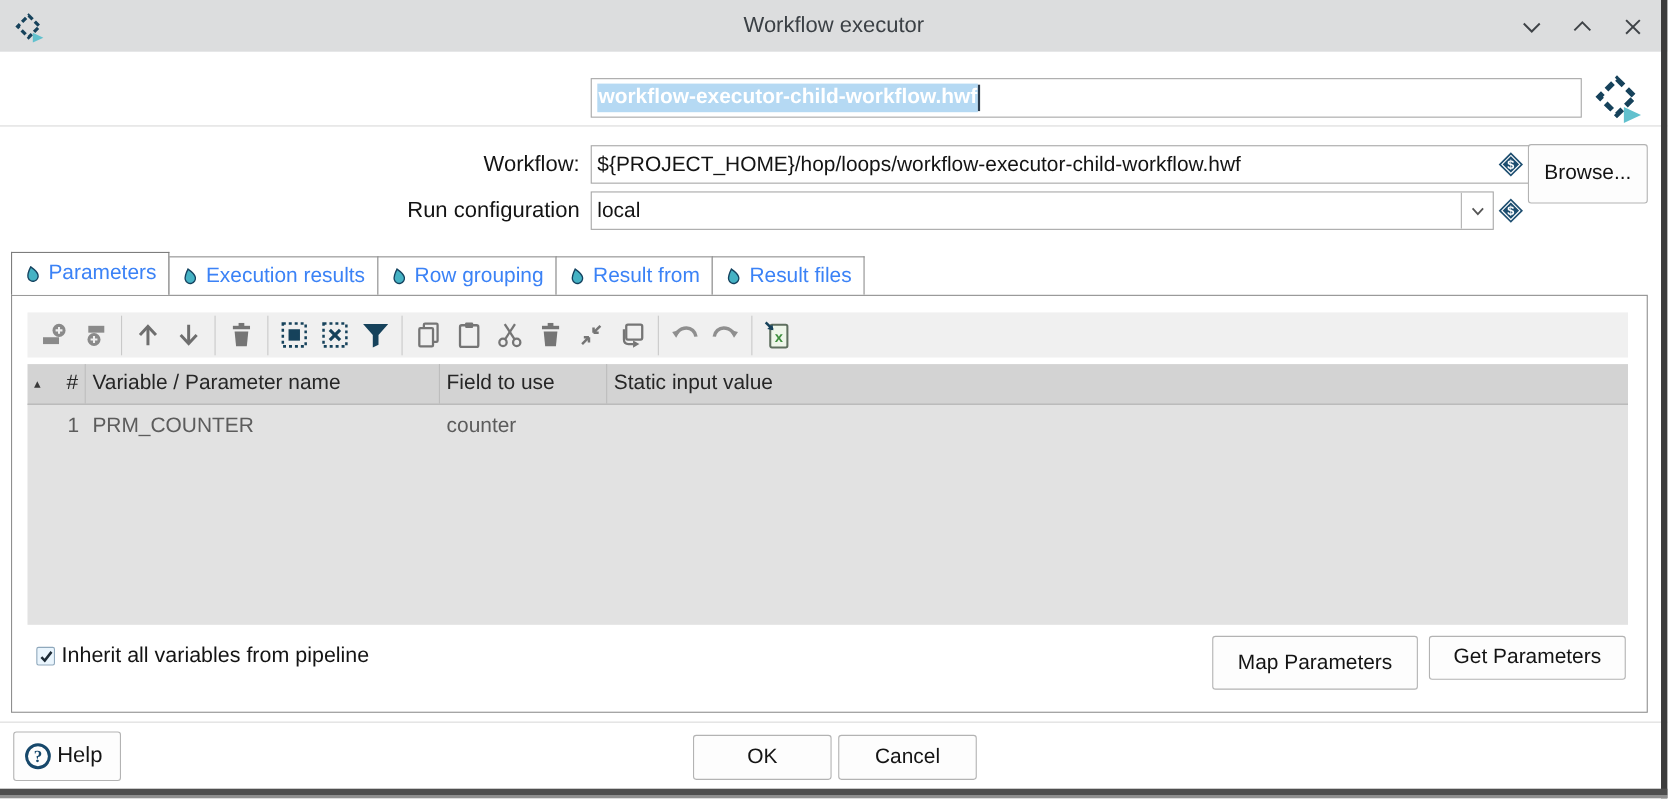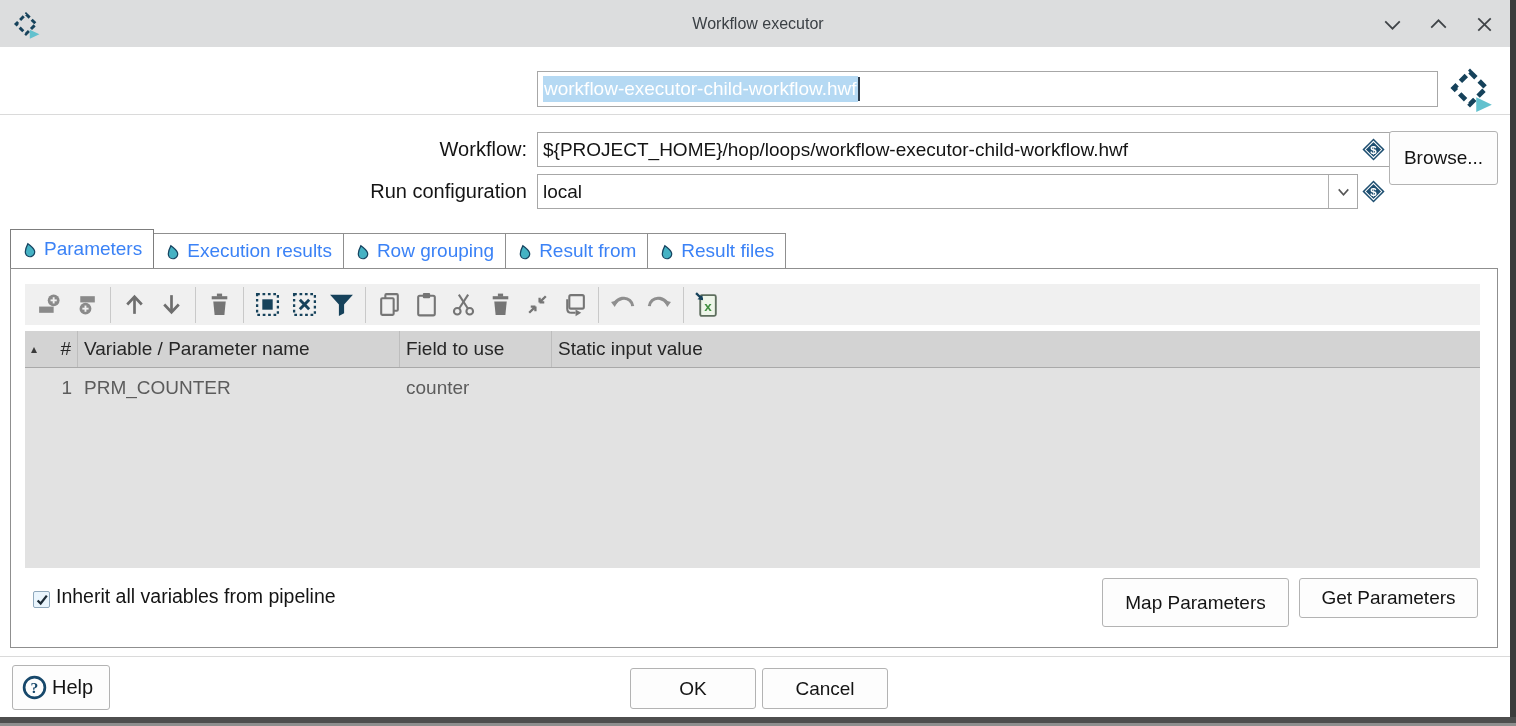--- a/index.html
+++ b/index.html
@@ -6,31 +6,31 @@
   html,body { width: 1516px; height: 726px; }
   body { font-family: "Liberation Sans", sans-serif; background: #ffffff; position: relative; overflow: hidden; }
 
   .window { position: absolute; inset: 0; background: #ffffff; }
 
   
   .titlebar { position: absolute; left: 0; top: 0; width: 1516px; height: 47px;
               background: #dcddde; display: flex; align-items: center; }
   .titlebar .app-icon { position: absolute; left: 10px; top: 8px; width: 32px; height: 32px; }
   .titlebar .title { position: absolute; left: 0; right: 0; text-align: center;
-                     font-size: 16px; color: #3b4045; }
+                     font-size: 20px; color: #3b4045; }
   .win-controls { position: absolute; right: 18px; top: 10px; display: flex; gap: 18px; }
   .win-btn { width: 28px; height: 28px; display: flex; align-items: center; justify-content: center; cursor: default; }
 
   
   .form-label { position: absolute; left: 0; width: 527px; text-align: right;
                 font-size: 20px; color: #141414; }
   .text-input { position: absolute; background: #ffffff; border: 1px solid #a7a7a7;
                 font-size: 19px; color: #141414; display: flex; align-items: center;
                 padding: 0 5px; white-space: nowrap; overflow: hidden; }
-  .sel { background: #b5d9f3; color: #ffffff; padding: 2px 1px; }
+  .sel { background: #b5d9f3; color: #ffffff; padding: 2px 1px; font-weight: bold; }
   .caret { display: inline-block; width: 2px; height: 24px; background: #2b3a4a; margin-left: 0px; }
   .hsep { position: absolute; left: 0; width: 1516px; height: 1px; background: #dadada; }
 
   .btn { background: #fdfdfd; border: 1px solid #b3b3b3; border-radius: 3px;
          font-size: 19px; color: #141414; display: flex; align-items: center;
          justify-content: center; font-family: "Liberation Sans", sans-serif; cursor: default; }
 
   .combo-cap { position: absolute; right: 0; top: 0; bottom: 0; width: 29px;
                border-left: 1px solid #b0b0b0; display: flex; align-items: center; justify-content: center; }
 
@@ -60,21 +60,21 @@
   .grid-row { display: flex; height: 40px; }
   .gr-cell { display: flex; align-items: center; font-size: 19px; color: #5c5c5c;
              padding: 0 6px; overflow: hidden; white-space: nowrap; }
   .col0 { width: 53px; justify-content: flex-end; }
   .col1 { width: 322px; }
   .col2 { width: 152px; }
   .col3 { flex: 1; border-right: none !important; }
   .sort-ind { font-size: 12px; color: #3a3a3a; margin-right: auto; }
 
   
-  .inherit-row { position: absolute; left: 33px; top: 585px; display: flex; align-items: flex-end; z-index: 2; }
+  .inherit-row { position: absolute; left: 33px; top: 585px; display: flex; align-items: center; z-index: 2; }
   .checkbox { width: 17px; height: 17px; background: #eaf5fd; border: 1px solid #8fa8bc;
               border-radius: 2px; display: flex; align-items: center; justify-content: center; cursor: default; }
   .inherit-label { font-size: 19.5px; color: #141414; margin-left: 6px; white-space: nowrap;
                    width: 352px; overflow: hidden; }
 
   .map-btn { position: absolute; left: 1102px; top: 578px; width: 187px; height: 49px; z-index: 2; }
   .get-btn { position: absolute; left: 1299px; top: 578px; width: 179px; height: 40px; z-index: 2; }
 
   
   .footer-sep { top: 656px; }

